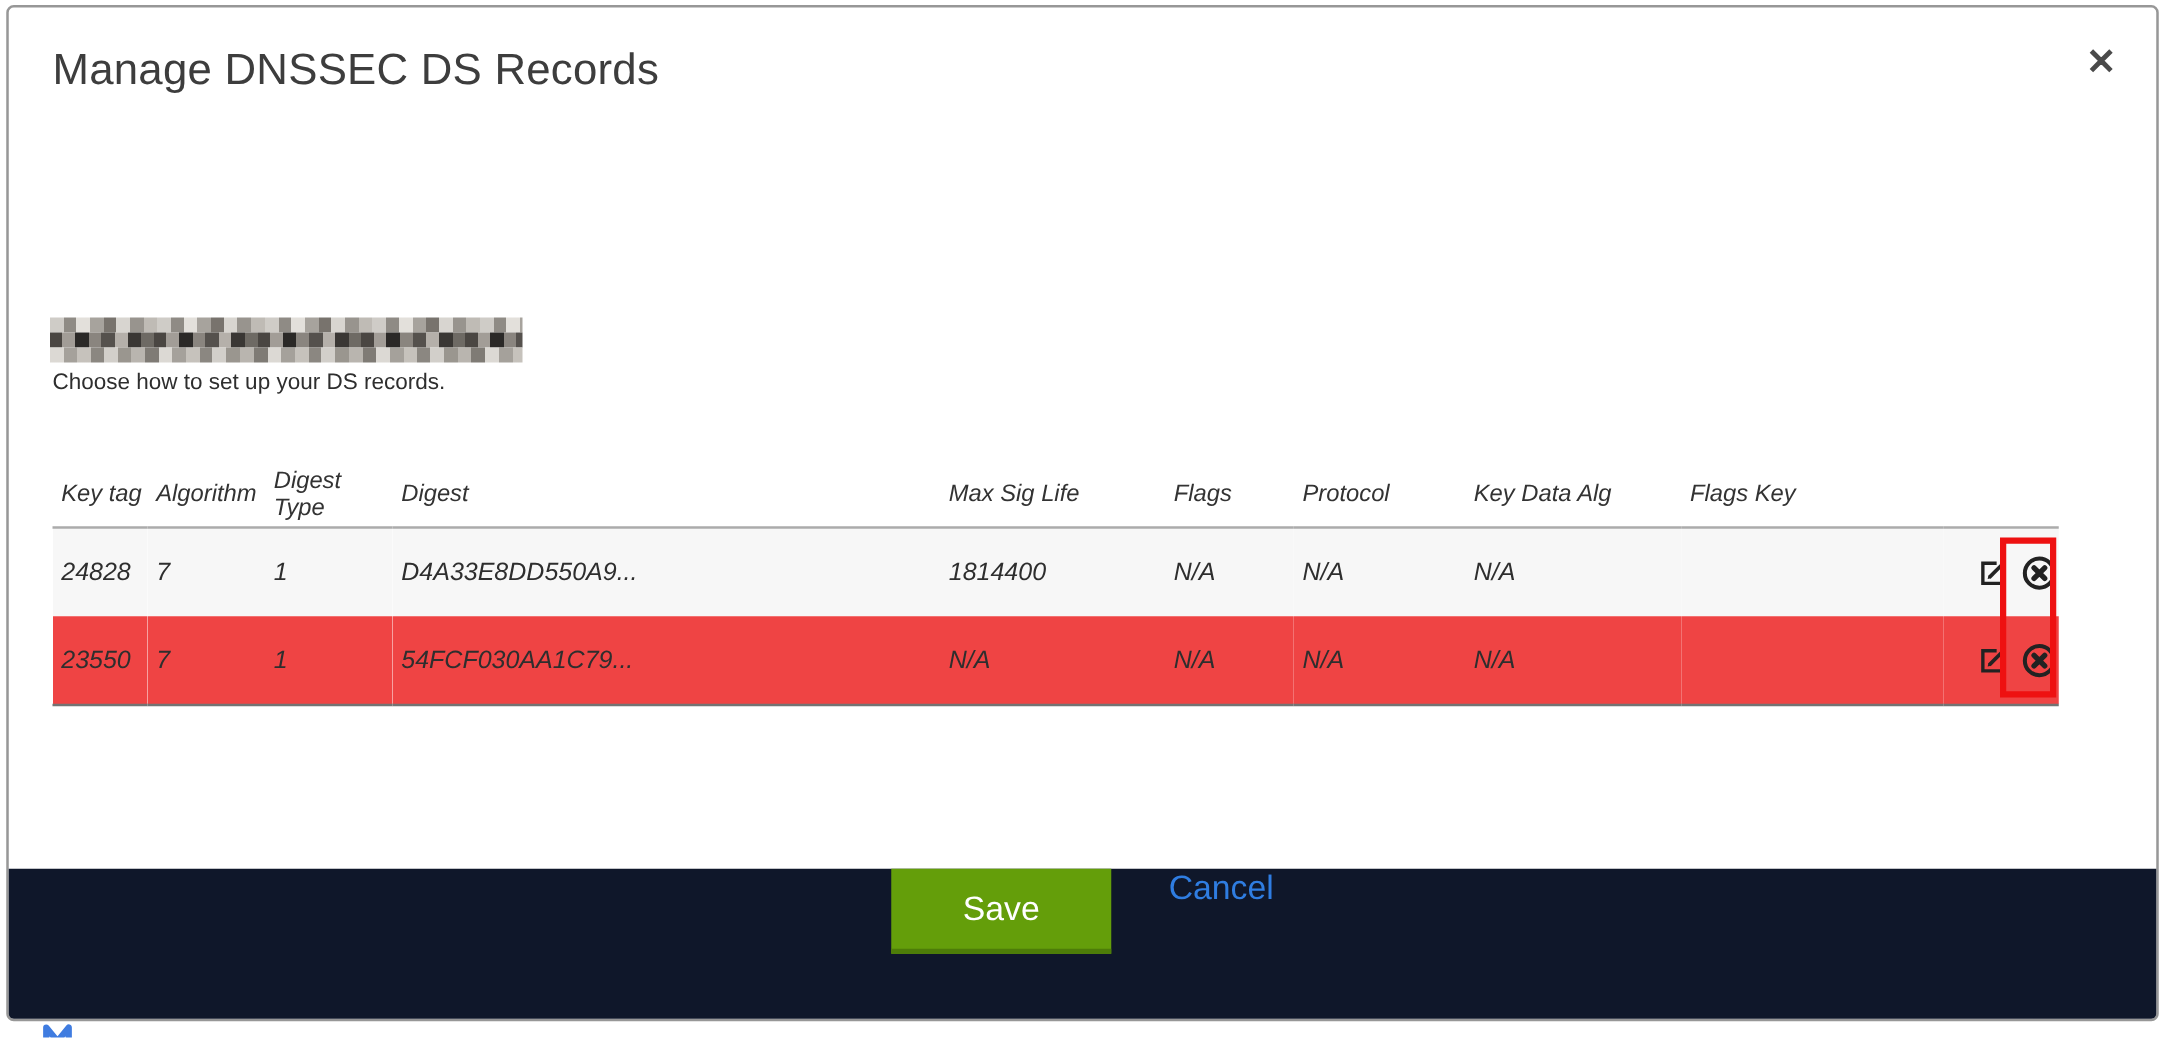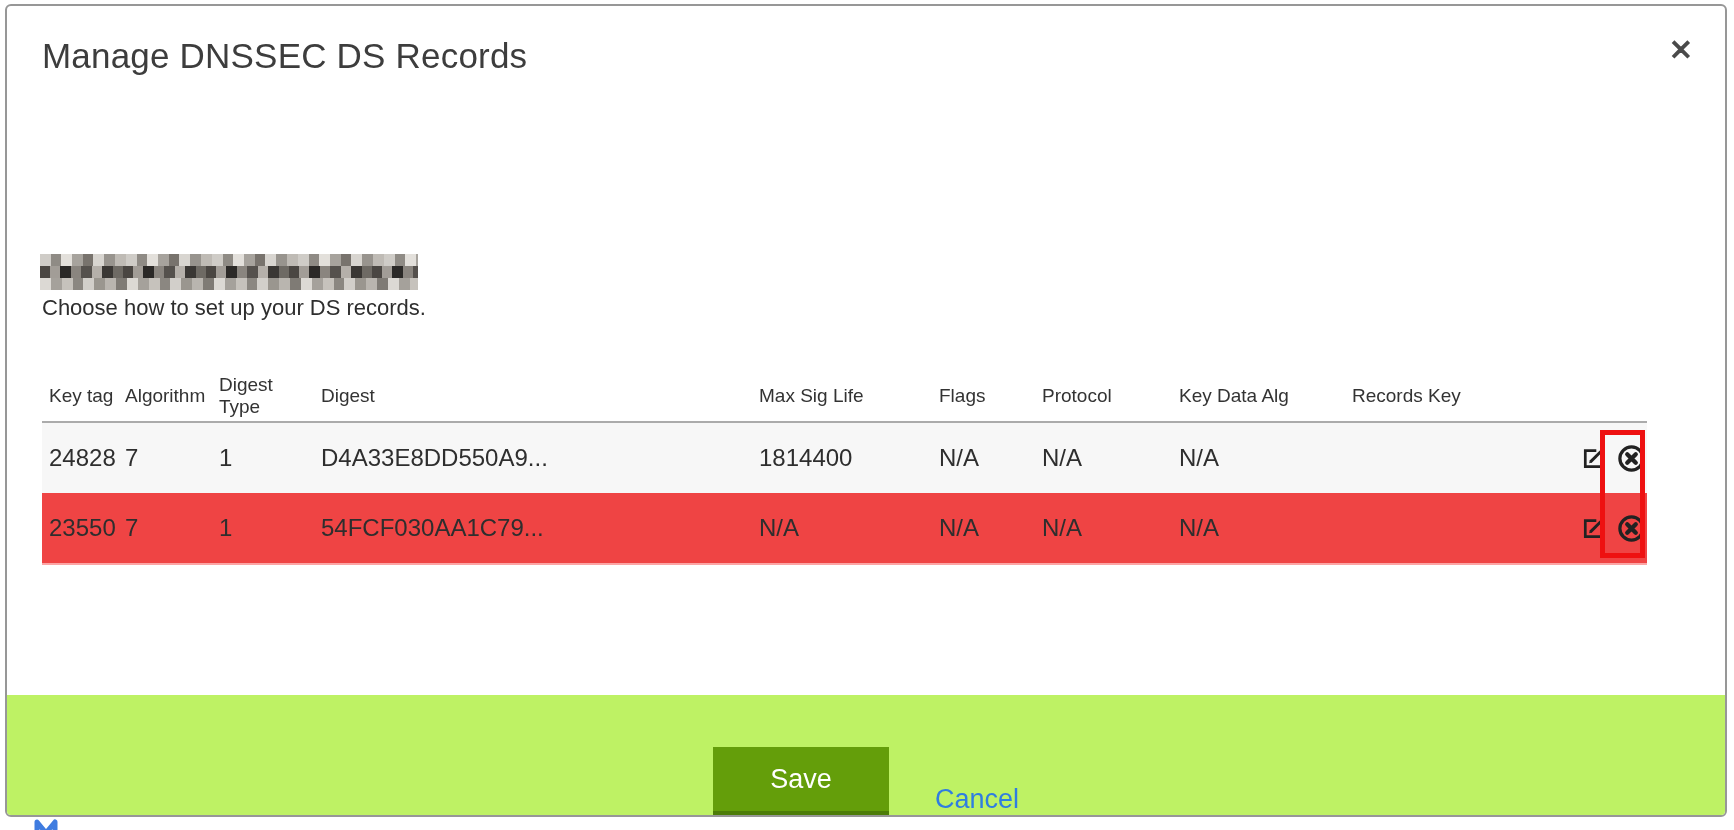--- a/index.html
+++ b/index.html
@@ -7,36 +7,36 @@
   .modal{position:absolute;left:5px;top:4px;width:1722px;height:813px;box-sizing:border-box;
     border:2px solid #979797;border-radius:6px;background:#ffffff;}
   .title{position:absolute;left:35px;top:30px;font-size:35px;color:#3d3d3d;letter-spacing:0.2px;}
   .close-btn{position:absolute;left:1652px;top:22px;width:44px;height:44px;border:none;background:transparent;
     font-size:29px;font-weight:bold;color:#4a4a4a;cursor:pointer;padding:0;line-height:44px;text-align:center;}
   .mosaic{position:absolute;left:33px;top:248px;width:378px;height:36px;}
   .mosaic .mrow{height:12px;width:100%;}
   .m1{background:repeating-linear-gradient(90deg,#cfccc7 0 11px,#8f8b85 11px 21px,#e3e0db 21px 32px,#a7a39d 32px 43px,#78736d 43px 53px,#d8d5d0 53px 64px,#98948e 64px 75px,#bfbbb5 75px 86px);}
   .m2{background:repeating-linear-gradient(90deg,#4a4642 0 10px,#a29d97 10px 20px,#2b2927 20px 31px,#8a857f 31px 41px,#55514d 41px 52px,#b5b0aa 52px 62px,#3a3734 62px 73px,#6e6a64 73px 83px);}
   .m3{background:repeating-linear-gradient(90deg,#dcd9d4 0 11px,#a5a19b 11px 22px,#c6c2bc 22px 33px,#8b8781 33px 43px,#d2cfca 43px 54px,#9a968f 54px 65px,#b9b5af 65px 76px,#7f7b75 76px 87px);}
-  .instruction{position:absolute;left:35px;top:289px;font-size:22px;color:#2e2e2e;}
+  .instruction{position:absolute;left:35px;top:289px;font-size:18px;color:#2e2e2e;}
   table.ds{position:absolute;left:35px;top:364px;width:1605px;border-collapse:collapse;table-layout:fixed;
-    border-bottom:2px solid #fca5a5;}
+    border-bottom:2px solid #737373;font-style:italic;}
   table.ds th{height:51px;font-size:19px;font-weight:400;color:#333;text-align:left;padding:0 0 0 7px;vertical-align:middle;}
-  table.ds td{height:70px;font-size:24px;color:#2e2e2e;padding:0 0 0 7px;vertical-align:middle;white-space:nowrap;overflow:hidden;margin-left:16px;}
+  table.ds td{height:70px;font-size:20px;color:#2e2e2e;padding:0 0 0 7px;vertical-align:middle;white-space:nowrap;overflow:hidden;margin-left:16px;}
   tr.row-odd{background:#f7f7f7;}
   tr.row-odd td{border-top:2px solid #ababab;}
   tr.row-even{background:#ef4444;}
   td.actions{text-align:right;padding-right:8px;}
   .icon-btn{display:inline-block;vertical-align:middle;background:transparent;border:none;padding:0;margin:0 0 0 2px;cursor:pointer;line-height:0;}
   .annotation{position:absolute;left:1593px;top:424px;width:45px;height:128px;box-sizing:border-box;
     border:5px solid #ee1111;z-index:4;pointer-events:none;}
   .add-btn{position:absolute;left:40px;top:568px;width:232px;height:50px;box-sizing:border-box;
     background:#ffffff;border:3px solid #6b9204;color:#6b9204;font-size:22px;font-family:"Liberation Sans",sans-serif;cursor:pointer;}
-  .footer{position:absolute;left:0;right:0;bottom:0;height:120px;background:#bef264;border-radius:0 0 4px 4px;
-    display:flex;align-items:flex-end;justify-content:center;gap:46px;}
+  .footer{position:absolute;left:0;right:0;bottom:0;height:120px;background:#0f172a;border-radius:0 0 4px 4px;
+    display:flex;align-items:flex-start;justify-content:center;gap:46px;}
   .save-btn{width:176px;height:68px;background:#649e0a;border:none;border-bottom:4px solid #4d7d08;
     color:#ffffff;font-size:27px;font-family:"Liberation Sans",sans-serif;cursor:pointer;}
   .cancel-link{font-size:27px;color:#2f7de1;text-decoration:none;cursor:pointer;}
   .peek{position:absolute;left:34px;top:819px;width:30px;height:11px;overflow:hidden;}
 </style>
 </head>
 <body>
 
 <div class="modal">
 
@@ -68,21 +68,21 @@
     <thead>
       <tr>
         <th>Key tag</th>
         <th>Algorithm</th>
         <th>Digest Type</th>
         <th>Digest</th>
         <th>Max Sig Life</th>
         <th>Flags</th>
         <th>Protocol</th>
         <th>Key Data Alg</th>
-        <th>Records Key</th>
+        <th>Flags Key</th>
         <th></th>
       </tr>
     </thead>
     <tbody>
       <tr class="row-odd">
         <td>24828</td>
         <td>7</td>
         <td>1</td>
         <td>D4A33E8DD550A9...</td>
         <td>1814400</td>

